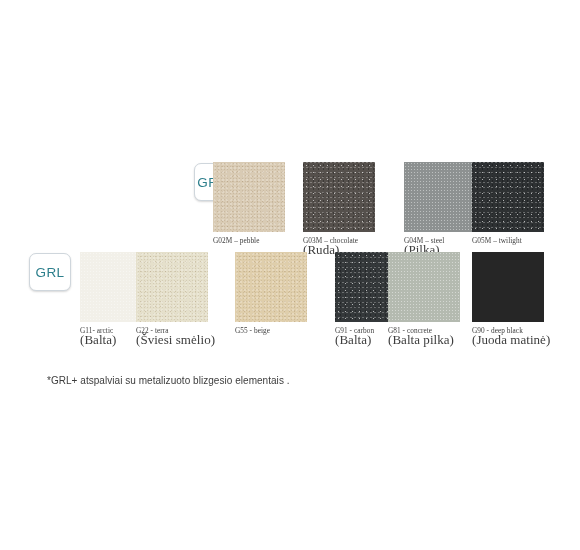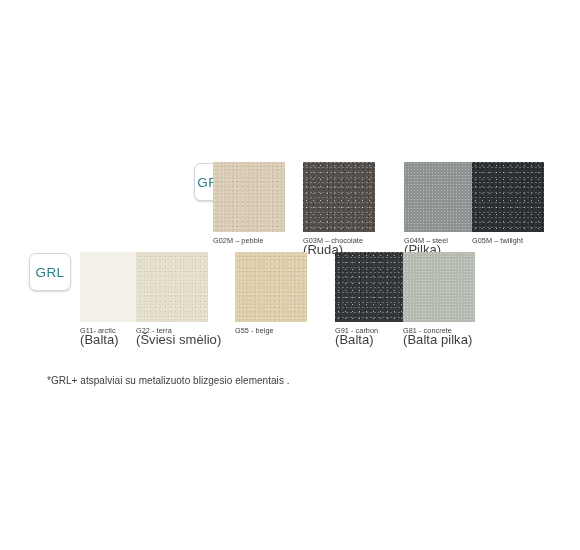--- a/index.html
+++ b/index.html
@@ -22,20 +22,21 @@
     left: 0;
     top: 0;
     width: 580px;
     height: 550px;
   }
 
   
   .swatch-cell {
     position: absolute;
     width: 52px;
+    font-family: Liberation Serif, serif;
   }
   .swatch-chip {
     width: 72px;
     height: 70px;
     position: relative;
     background-repeat: repeat;
   }
   .swatch-label {
     margin-top: 4px;
     font-size: 7.3px;
@@ -194,24 +195,31 @@
   </div>
 
   <div class="swatch-cell" style="left:303px; top:252px;padding-left:32px;">
     <div class="swatch-chip" style="background-color: rgb(52, 56, 58);">
       <span class="grain grain-dark"></span>
     </div>
     <div class="swatch-label">G91 - carbon</div>
     <div class="swatch-sub">(Balta)</div>
   </div>
 
-  <div class="swatch-cell" style="left:388px; top:252px;margin-left:15px;">
+  <div class="swatch-cell" style="left:388px; top:252px;">
     <div class="swatch-chip" style="background-color: rgb(180, 186, 176);">
       <span class="grain grain-fine"></span>
     </div>
     <div class="swatch-label">G81 - concrete</div>
     <div class="swatch-sub">(Balta pilka)</div>
   </div>
 
+  <div class="swatch-cell" style="left:472px; top:252px;">
+    <div class="swatch-chip" style="background-color: rgb(38, 38, 38);">
+      
+    </div>
+    <div class="swatch-label">G90 - deep black</div>
+    <div class="swatch-sub">(Juoda matinė)</div>
+  </div>
 
   <div id="footnote">*GRL+ atspalviai su metalizuoto blizgesio elementais .</div>
 
 </div>
 
 </body></html>

